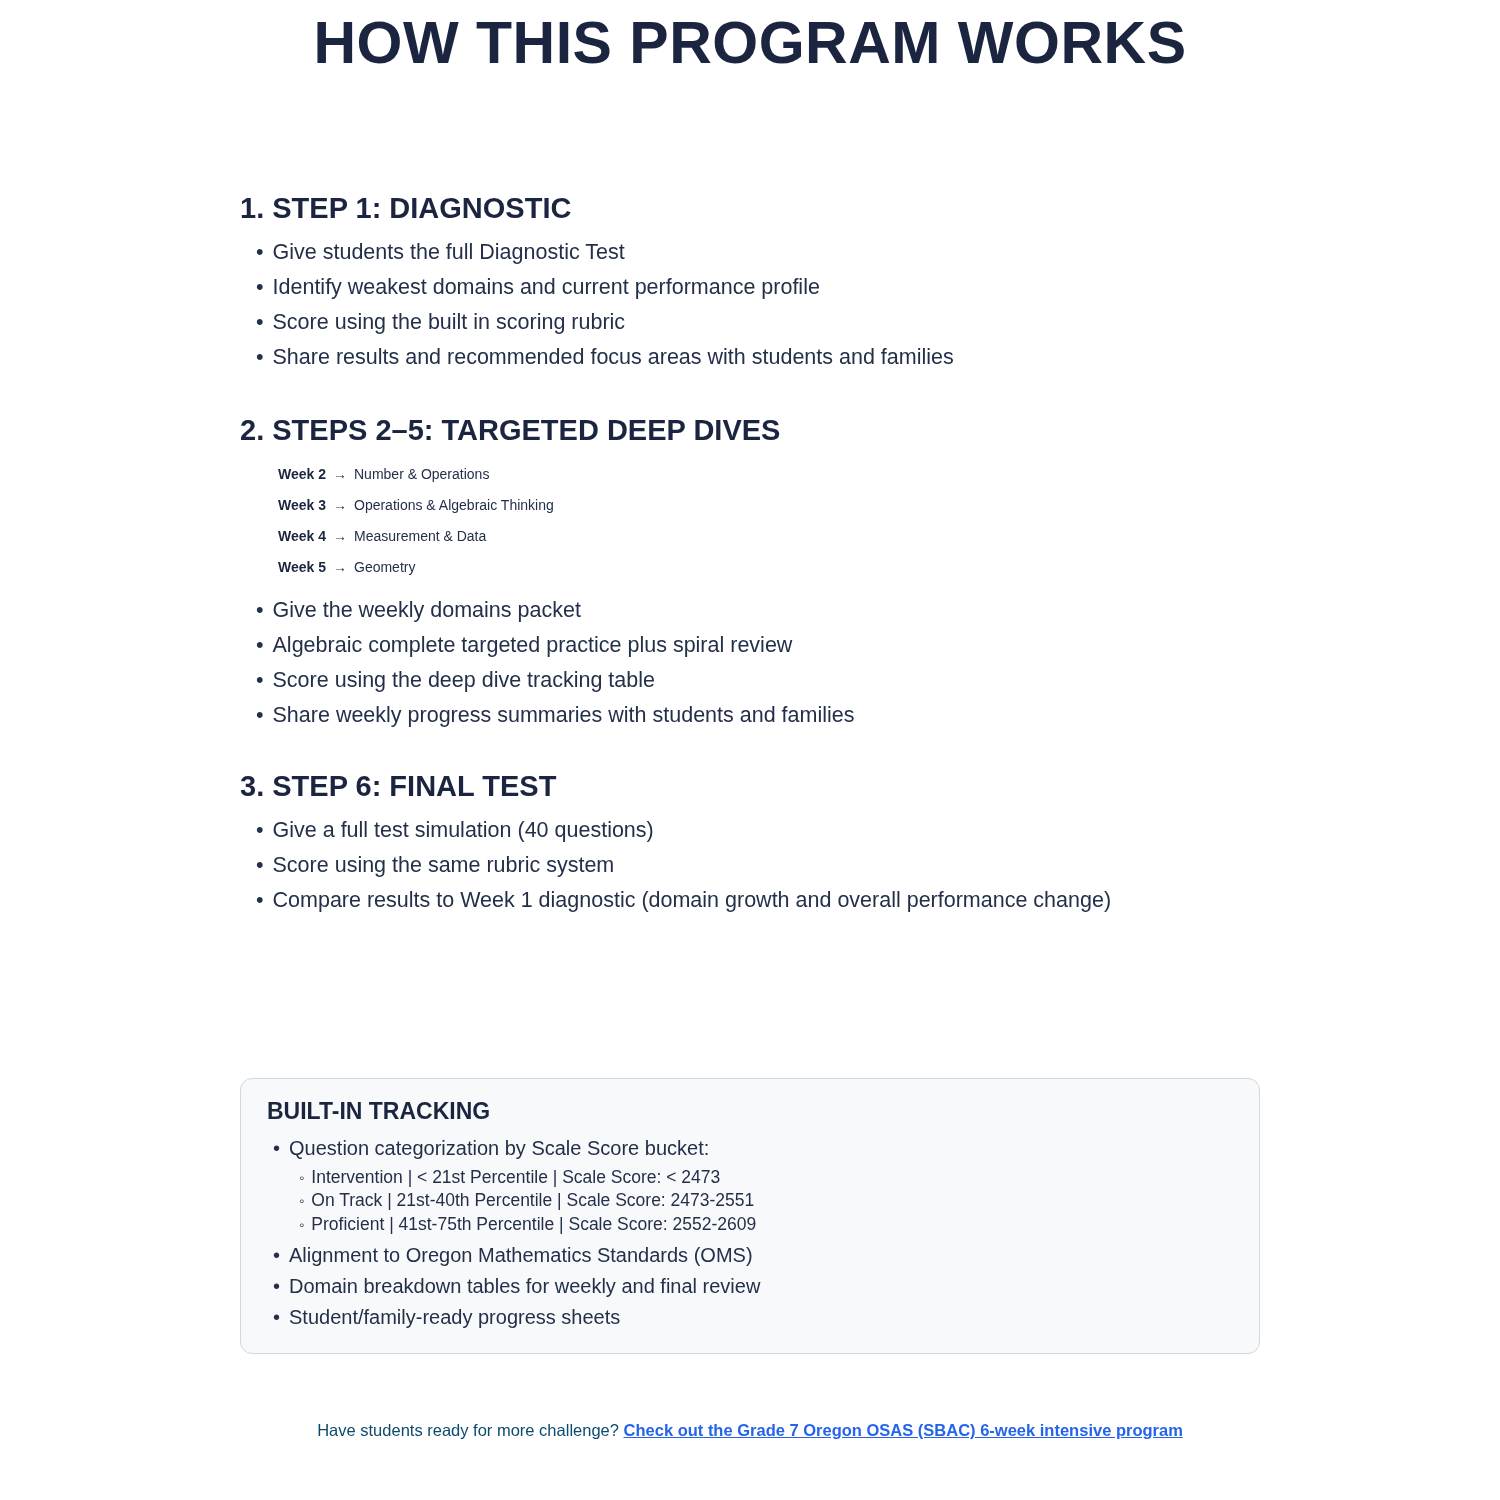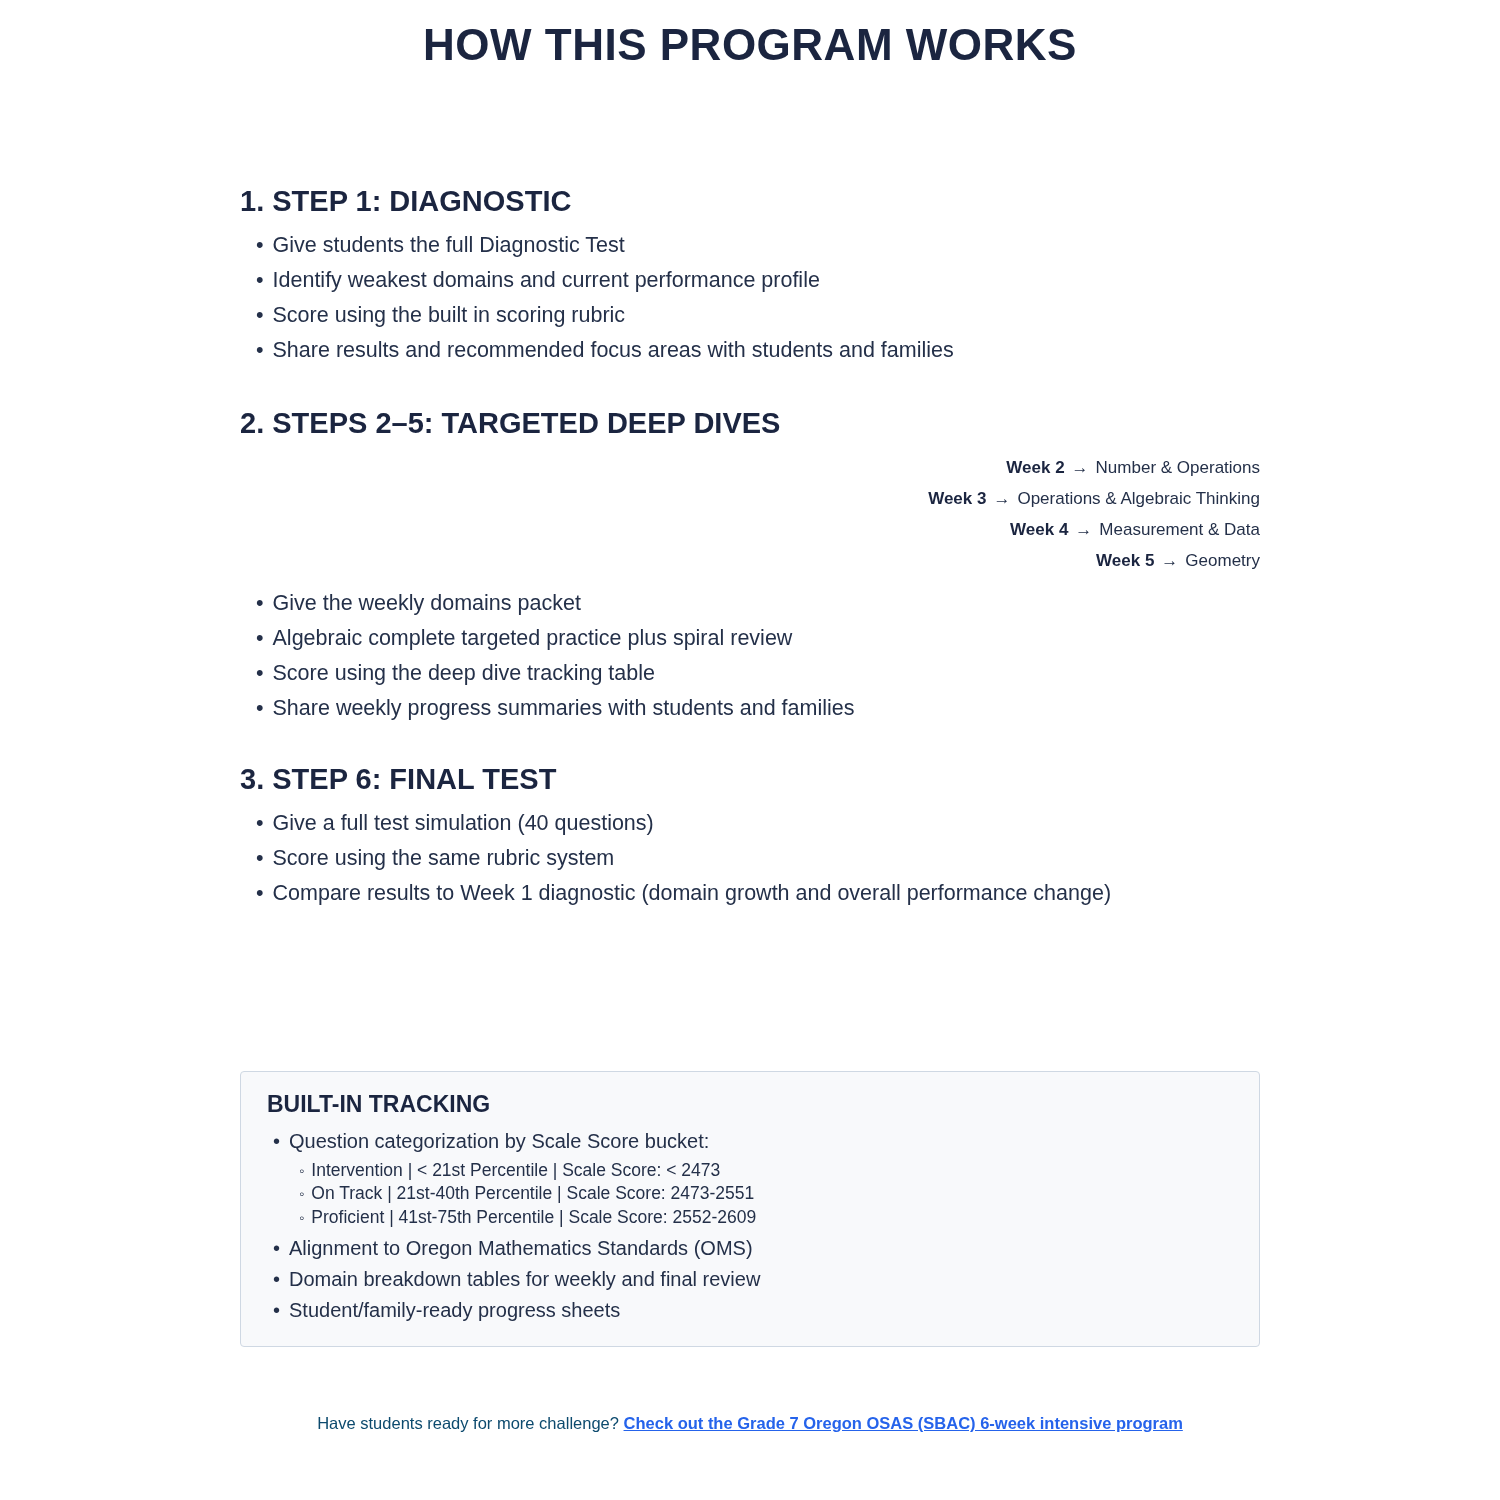--- a/index.html
+++ b/index.html
@@ -11,24 +11,24 @@
     position: relative;
     width: 1500px;
     height: 1500px;
     background: #ffffff;
     font-family: "Liberation Sans", "DejaVu Sans", sans-serif;
     color: #243049;
     overflow: hidden;
     box-sizing: border-box;
   }
   .doc-title {
-    margin: 11px;
+    margin: 0;
     padding-top: 8px;
     text-align: center;
-    font-size: 44px;
+    font-size: 59px;
     line-height: 1.2;
     font-weight: 700;
     color: #1b2540;
     letter-spacing: 0.5px;
   }
   .content {
     padding: 0 240px;
     box-sizing: border-box;
   }
   .section { margin: 0; }
@@ -53,32 +53,31 @@
     color: #243049;
   }
   .marker {
     display: inline-block;
     margin-right: 9px;
   }
   .weeks {
     margin: 12px 0 0 38px;
   }
   .week-line {
-    font-size: 17px;
+    font-size: 14px;
     line-height: 31px;
     color: #243049;
-    text-align: right;
   }
   .week-label { font-weight: 700; color: #1b2540; }
   .arrow { padding: 0 7px; }
   .tracking-box {
     margin: 160px 240px 0 240px;
     background: #f8f9fb;
     border: 1px solid #cfd8e3;
-    border-radius: 4px;
+    border-radius: 12px;
     padding: 18px 26px 20px 26px;
     box-sizing: border-box;
   }
   .tracking-title {
     margin: 0;
     font-size: 23px;
     line-height: 28px;
     font-weight: 700;
     color: #1b2540;
   }

